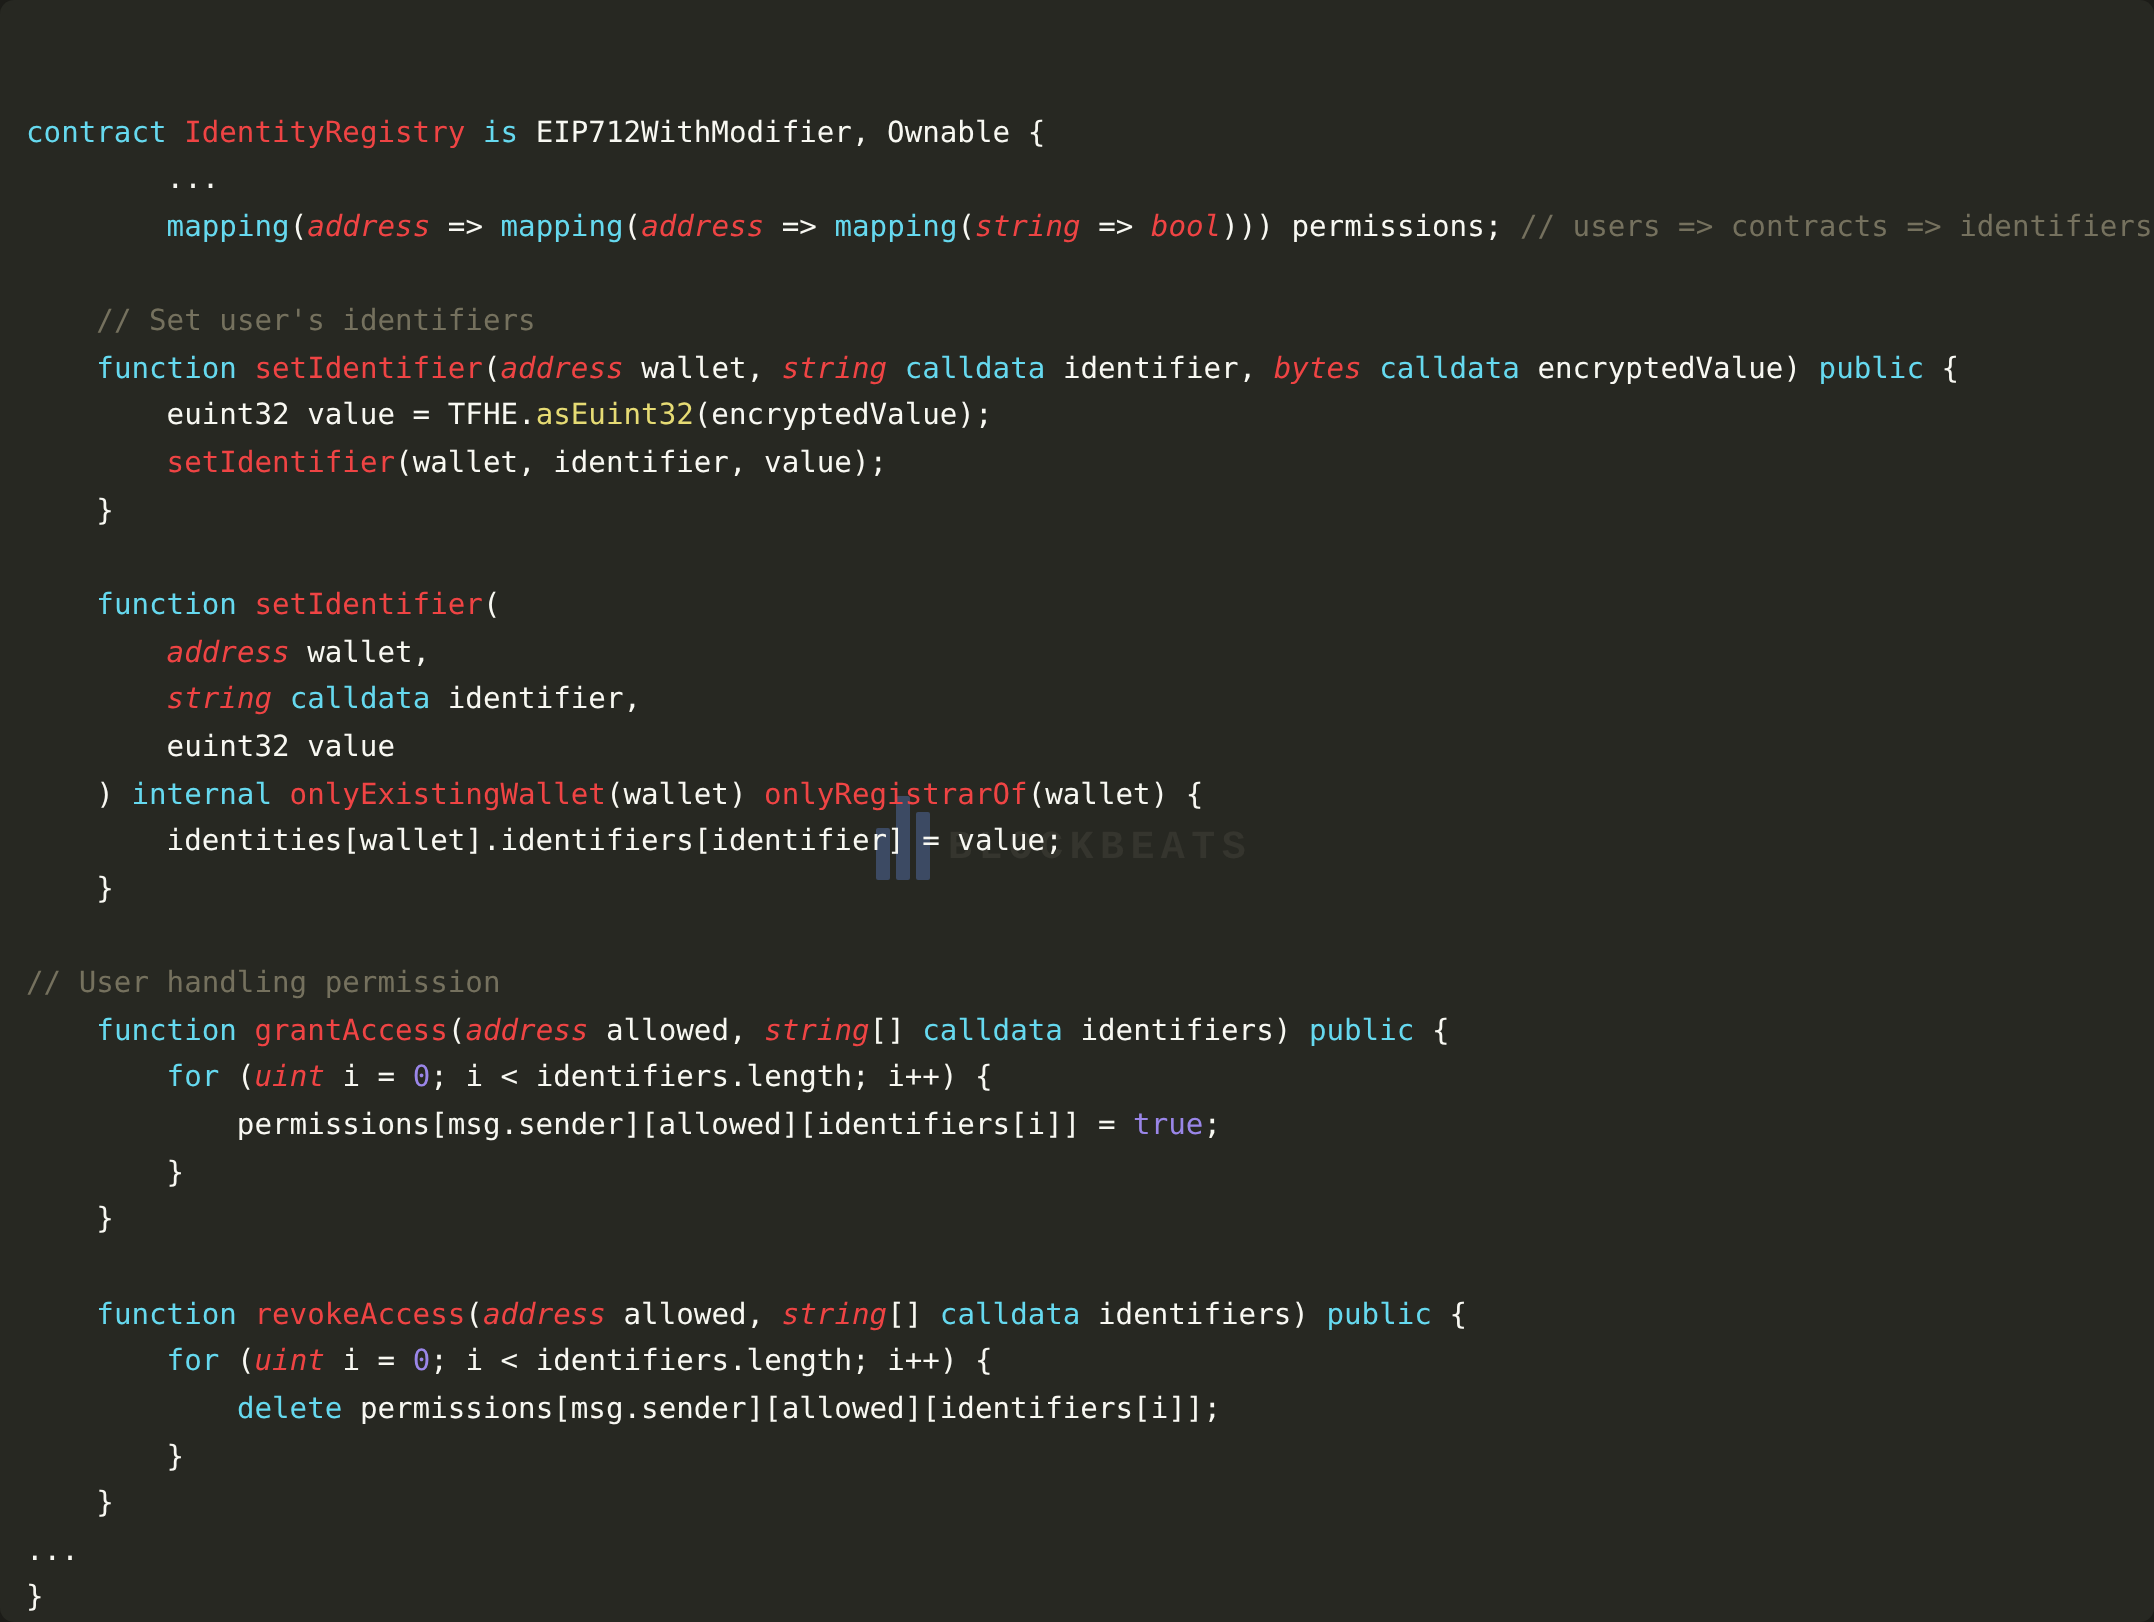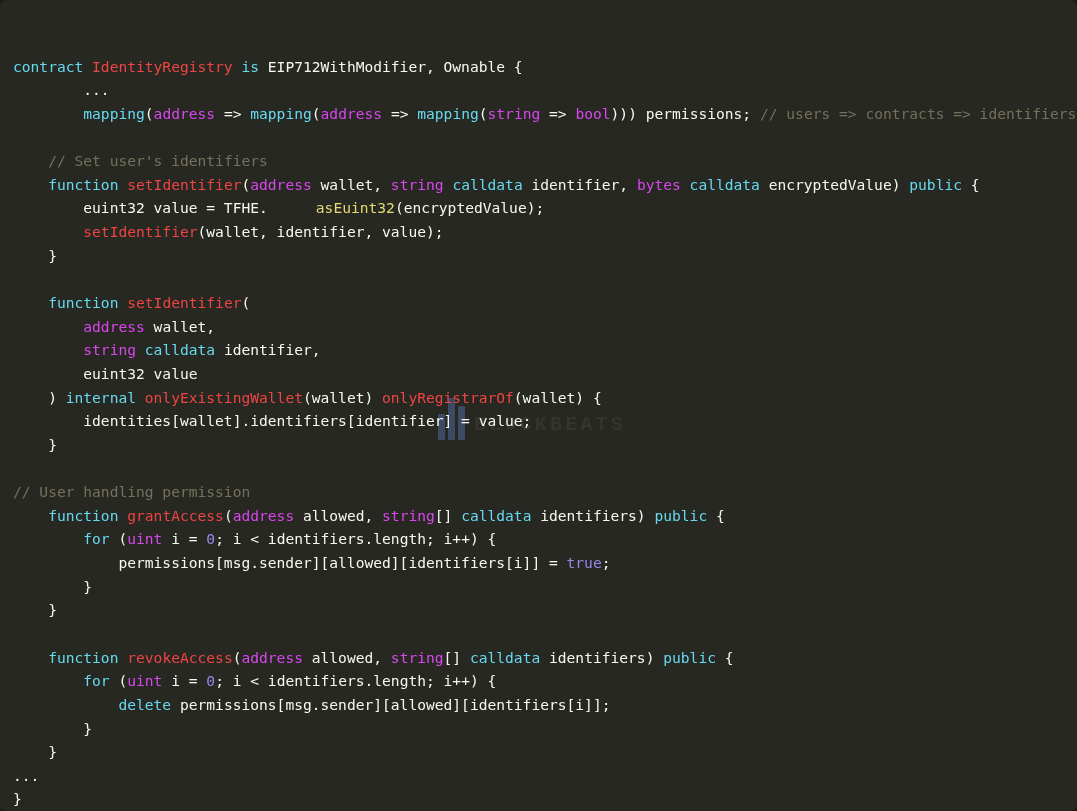--- a/index.html
+++ b/index.html
@@ -38,26 +38,26 @@
   .ln {
     display: block;
     height: 23.65px;
     padding-left: 13px;
     white-space: pre;
   }
   .ln.blank { color: transparent; }
 
   
   .kw    { color: #66d9ef; text-align: right; }           
-  .typ   { color: #d946ef; }           
+  .typ   { color: #ef4444; font-style: italic; }           
   .fn    { color: #ef4444; }           
   .pln   { color: #f8f8f2; }           
   .cmt   { color: #75715e; }           
   .num   { color: #9a86e8; }           
-  .mem   { color: #e6db74; margin-left: 48px; }           
+  .mem   { color: #e6db74; }           
 
   
   #watermark {
     position: absolute;
     left: 438px;
     top: 396px;
     display: flex;
     align-items: flex-end;
     gap: 9px;
     opacity: 1;

